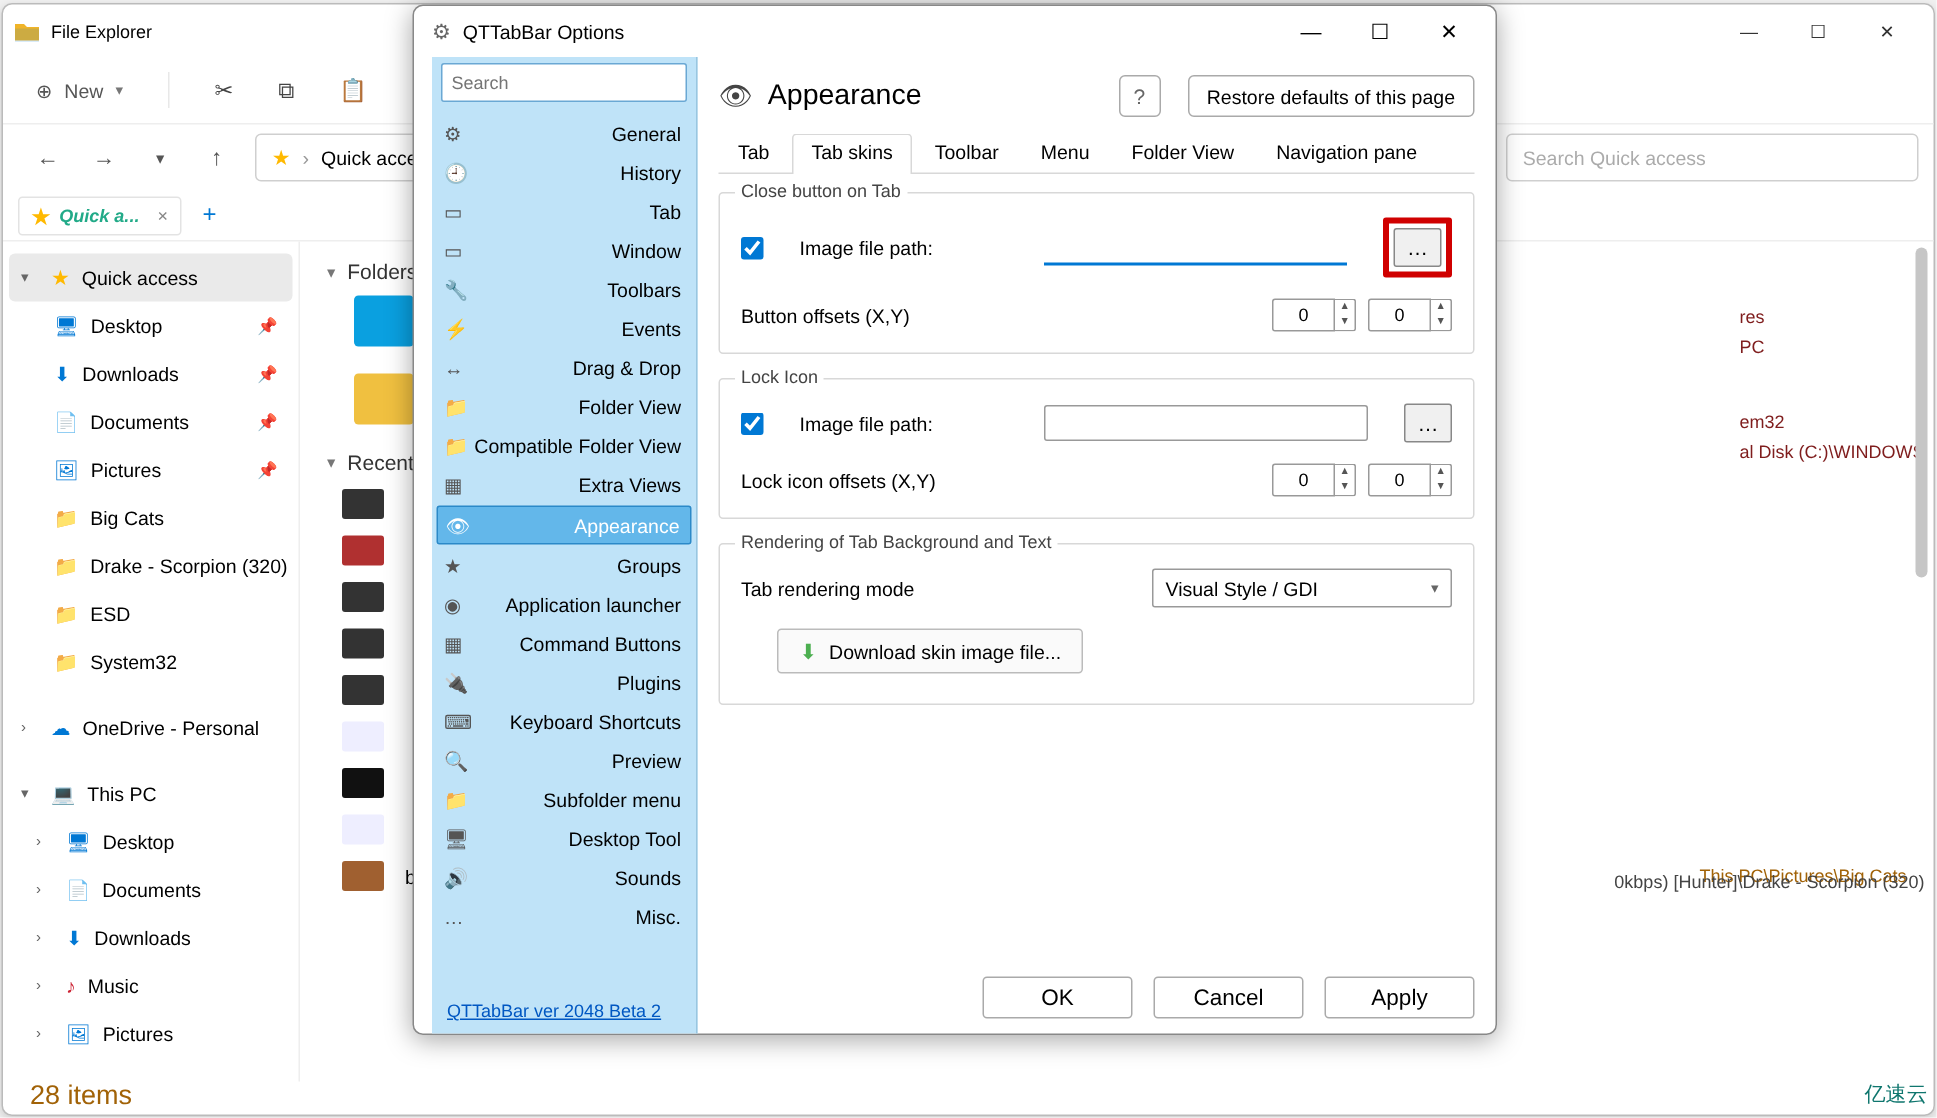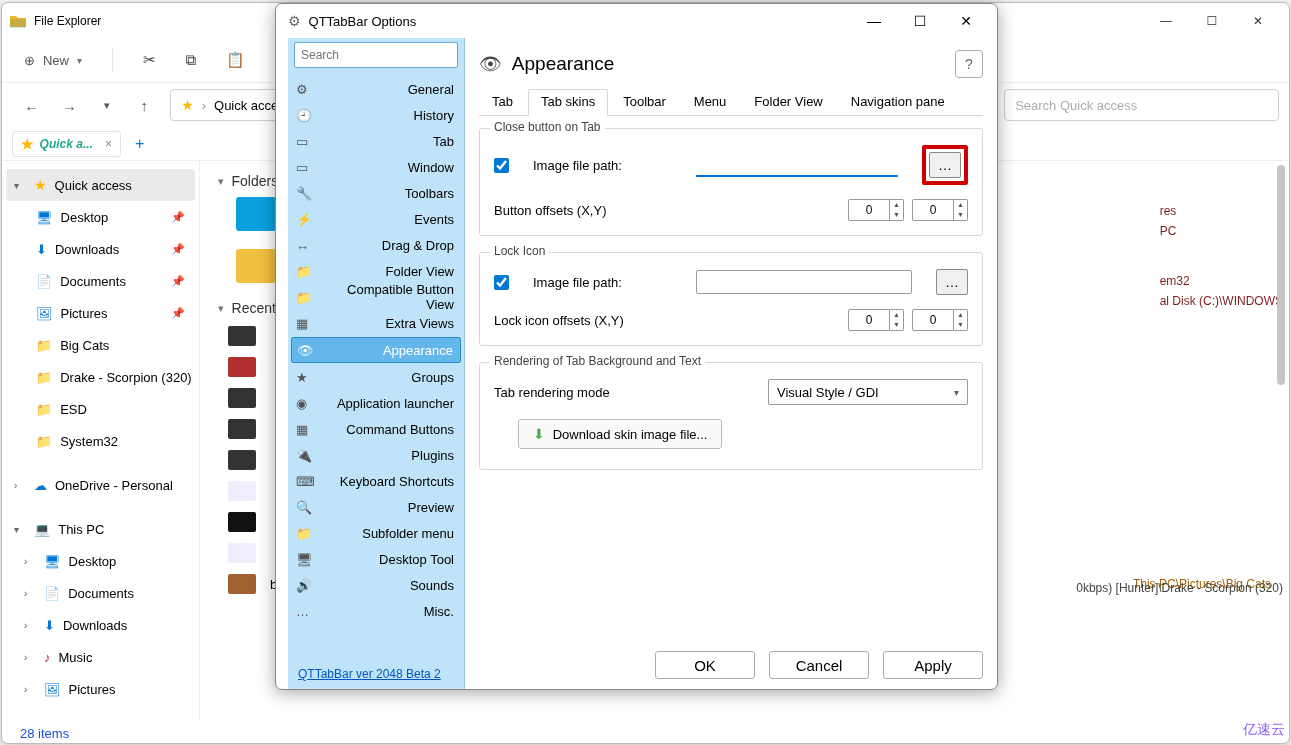--- a/index.html
+++ b/index.html
@@ -32,21 +32,21 @@
 .tree-item .pin { margin-left: auto; margin-right: 14px; color: #999; font-size: 11px; }
 .folder-icon { color: #f0b429; font-size: 13px; }
 .blue-ico { color: #0078d4; font-size: 13px; }
 .content-pane { flex: 1; padding: 12px 18px; position: relative; }
 .sect-head { display: flex; align-items: center; gap: 8px; margin-bottom: 6px; color: #333; font-size: 14px; }
 .rec-list { display: flex; flex-direction: column; gap: 11px; margin-left: 10px; margin-top: 10px; }
 .rec-item { display: flex; align-items: center; gap: 14px; font-size: 13px; }
 .rec-thumb { width: 28px; height: 20px; background: #333; border-radius: 2px; display: inline-block; }
 .rec-path { margin-left: auto; color: #a16207; font-size: 12px; }
 .scroll-stub { position: absolute; right: 4px; top: 4px; width: 8px; height: 220px; background: #c6c6c6; border-radius: 4px; }
-.statusbar { position: absolute; bottom: 2px; left: 18px; font-size: 13px; color: #1d4ed8; margin-top: 14px; }
+.statusbar { position: absolute; bottom: 2px; left: 18px; font-size: 18px; color: #a16207; margin-top: 14px; }
 
 
 .dlg { position: absolute; left: 275px; top: 3px; width: 723px; height: 687px; background: #fff; border: 1px solid #888; border-radius: 7px; box-shadow: 0 3px 18px rgba(0,0,0,0.35); z-index: 50; display: flex; flex-direction: column; }
 .dlg-titlebar { height: 34px; display: flex; align-items: center; padding: 0 8px 0 12px; font-size: 13px; }
 .dlg-titlebar .gear { font-size: 14px; color: #666; margin-right: 8px; }
 .dlg-win-controls { margin-left: auto; display: flex; gap: 20px; padding-right: 10px; }
 .dlg-win-controls span { width: 26px; height: 26px; display: flex; align-items: center; justify-content: center; cursor: pointer; font-size: 14px; font-family: "Segoe UI Symbol", Arial; }
 .dlg-body { flex: 1; display: flex; min-height: 0; margin-left: 12px; }
 .cat-pane { width: 177px; background: #bfe3f8; display: flex; flex-direction: column; border-right: 1px solid #99c6e0; }
 .cat-search { margin: 4px 6px 8px 6px; height: 26px; border: 1px solid #6aa8d4; background: #fff; border-radius: 2px; padding: 0 6px; font-size: 12px; color: #777; }
@@ -85,21 +85,21 @@
 .spin .arrows { display: flex; flex-direction: column; border: 1px solid #999; border-left: none; border-radius: 0 2px 2px 0; width: 14px; }
 .spin .arrows span { height: 10px; font-size: 7px; text-align: center; cursor: pointer; line-height: 10px; color: #555; }
 .combo { height: 26px; border: 1px solid #999; border-radius: 2px; padding: 0 8px; font-size: 13px; display: flex; align-items: center; width: 200px; cursor: pointer; }
 .combo .chev { margin-left: auto; color: #666; font-size: 10px; }
 .dl-btn { height: 30px; border: 1px solid #bbb; border-radius: 3px; padding: 0 14px; display: flex; align-items: center; gap: 8px; cursor: pointer; font-size: 13px; margin-left: 24px; background: #fafafa; }
 .dl-btn .arr { color: #4caf50; font-size: 14px; }
 .btn-row { margin-top: auto; display: flex; gap: 14px; justify-content: flex-end; padding-top: 12px; }
 .btn { width: 100px; height: 28px; border: 1px solid #aaa; border-radius: 3px; background: #fff; cursor: pointer; font-size: 15px; }
 
 
-.watermark { position: absolute; right: 6px; bottom: 6px; color: #8b5cf6; font-size: 14px; z-index: 2; pointer-events: none; font-family: Liberation Mono, monospace; }
+.watermark { position: absolute; right: 6px; bottom: 6px; color: #0f766e; font-size: 14px; z-index: 2; pointer-events: none; font-family: Liberation Mono, monospace; }
 
 svg.folder-svg { width: 16px; height: 14px; }
 </style>
 </head>
 <body>
 
 <div class="explorer-window">
   <div class="explorer-titlebar">
     <svg class="folder-svg fe-icon" viewBox="0 0 16 14">
         <path fill="#f0b429" d="M0 2h6l2 2h8v9H0z"></path>
@@ -326,21 +326,21 @@
           <div class="cat-item">
             <span class="ci-icon">↔</span>
             <span class="ci-label">Drag &amp; Drop</span>
           </div>
           <div class="cat-item">
             <span class="ci-icon">📁</span>
             <span class="ci-label">Folder View</span>
           </div>
           <div class="cat-item">
             <span class="ci-icon">📁</span>
-            <span class="ci-label">Compatible Button View</span>
+            <span class="ci-label">Compatible Folder View</span>
           </div>
           <div class="cat-item">
             <span class="ci-icon">▦</span>
             <span class="ci-label">Extra Views</span>
           </div>
           <div class="cat-item sel">
             <span class="ci-icon">👁</span>
             <span class="ci-label">Appearance</span>
           </div>
           <div class="cat-item">
@@ -386,20 +386,21 @@
         </div>
       <div class="cat-footer">
         <a>QTTabBar ver 2048 Beta 2</a>
       </div>
     </div>
     <div class="right-pane">
       <div class="page-head">
         <span class="eye">👁</span>
         <h1>Appearance</h1>
         <div class="help-btn">?</div>
+        <button class="restore-btn">Restore defaults of this page</button>
       </div>
       <div class="subtabs" id="subtabs">
           <div class="subtab">Tab</div>
           <div class="subtab sel">Tab skins</div>
           <div class="subtab">Toolbar</div>
           <div class="subtab">Menu</div>
           <div class="subtab">Folder View</div>
           <div class="subtab">Navigation pane</div>
         </div>
       <div class="groups">

